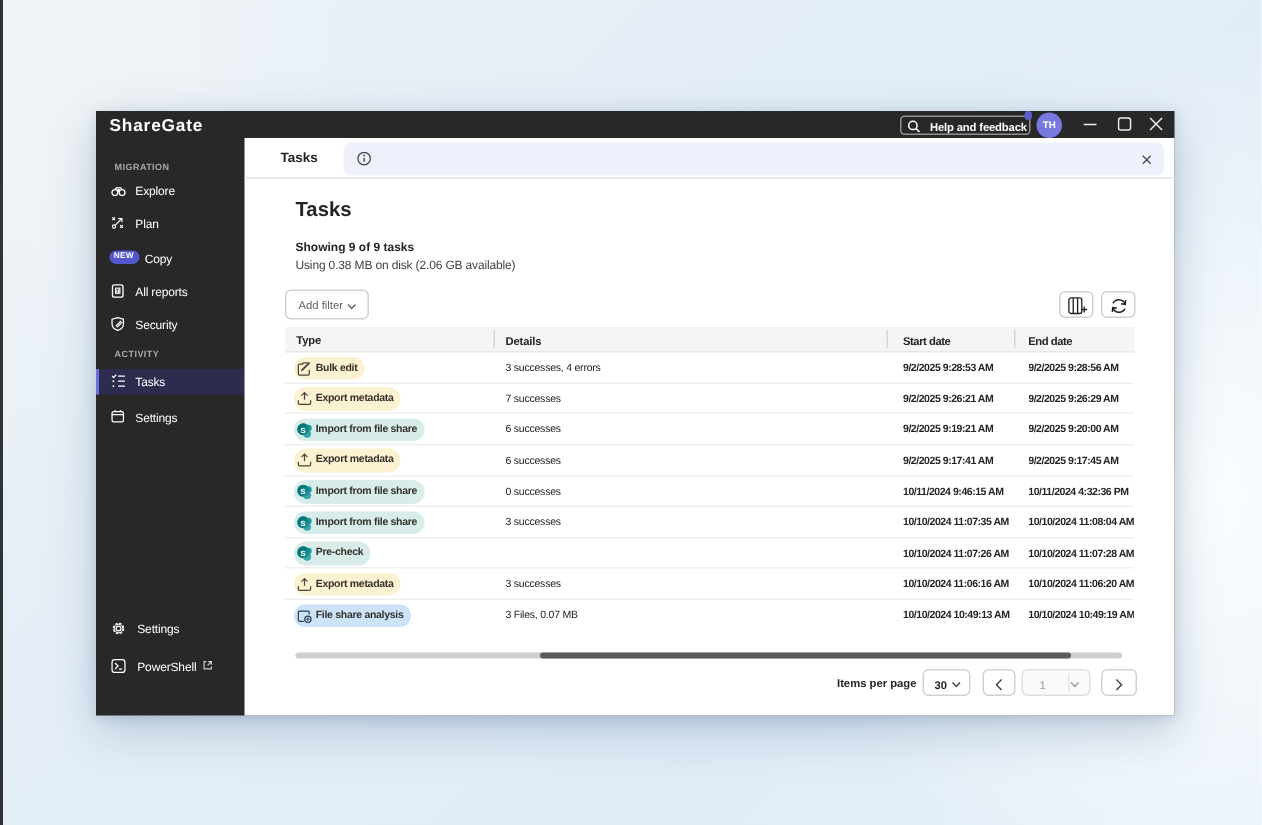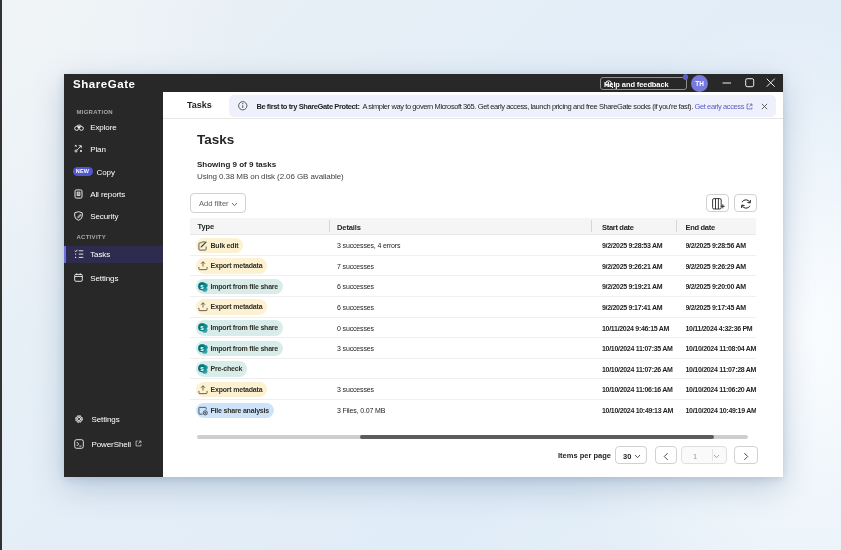--- a/index.html
+++ b/index.html
@@ -18,21 +18,21 @@
   background:#282828; box-shadow:0 10px 30px rgba(70,100,140,.28), 0 2px 8px rgba(70,100,140,.18);
 }
 
 .titlebar { position:absolute; left:0; top:0; width:719px; height:18px; }
 .helpbtn {
   position:absolute; left:536.5px; top:2.5px; width:86.5px; height:13.5px;
   border:1px solid #909090; border-radius:3px; color:#fff;
   font-size:7.5px; font-weight:bold; letter-spacing:-0.1px;
 }
 .helpbtn .glass { position:absolute; left:4px; top:2.2px; }
-.helpbtn .txt { position:absolute; left:3px; top:2.8px; white-space:nowrap; }
+.helpbtn .txt { position:absolute; left:19px; top:2.8px; white-space:nowrap; }
 .helpdot { position:absolute; left:619px; top:0.2px; width:5.5px; height:5.5px; border-radius:50%; background:#5b5fc7; }
 .avatar {
   position:absolute; left:627.5px; top:1px; width:17px; height:17px; border-radius:50%;
   background:#7779df; color:#fff; font-size:6.5px; font-weight:bold; text-align:center; line-height:17.5px;
 }
 .wc { position:absolute; top:0; width:10px; height:18px; }
 .wc-min { left:658.5px; } .wc-max { left:681.5px; } .wc-close { left:702.5px; }
 
 .sidebar { position:absolute; left:0; top:0; width:99.5px; height:403px; color:#fff; }
 .logo { position:absolute; left:9.5px; top:3.5px; font-size:11.5px; font-weight:bold; letter-spacing:.55px; color:#fff; line-height:12px; }
@@ -218,24 +218,20 @@
 
   <div class="content">
     <div class="tabbar">
       <div class="tabtxt">Tasks</div>
       <div class="banner">
         <svg class="info" width="9.5" height="9.5" viewBox="0 0 11 11">
             <circle cx="5.5" cy="5.5" r="4.8" fill="none" stroke="#424242" stroke-width="1"></circle>
             <line x1="5.5" y1="5" x2="5.5" y2="8" stroke="#424242" stroke-width="1.1"></line>
             <circle cx="5.5" cy="3.1" r="0.7" fill="#424242"></circle>
           </svg>
-        <span class="btx"><b>Be first to try ShareGate Protect:</b>&nbsp; A simpler way to govern Microsoft 365. Get early access, launch pricing and free ShareGate socks (if you’re fast). <span class="link">Get early access</span>&nbsp;<svg width="7" height="7" viewBox="0 0 8 8" style="display:inline-block;vertical-align:-1px;">
-              <path d="M3 1.2 L1.2 1.2 L1.2 6.8 L6.8 6.8 L6.8 5" fill="none" stroke="#5b5fc7" stroke-width="0.9"></path>
-              <path d="M4.4 1.2 L6.8 1.2 L6.8 3.6 M6.8 1.2 L3.9 4.1" fill="none" stroke="#5b5fc7" stroke-width="0.9"></path>
-            </svg></span>
         <svg style="position:absolute; right:8px; top:7.5px;" width="7" height="7" viewBox="0 0 8 8">
             <path d="M1 1 L7 7 M7 1 L1 7" stroke="#424242" stroke-width="0.95"></path>
           </svg>
       </div>
     </div>
     <div class="h1">Tasks</div>
     <div class="showing">Showing 9 of 9 tasks</div>
     <div class="using">Using 0.38 MB on disk (2.06 GB available)</div>
     <div class="addfilter">
       <span class="tx">Add filter</span>

